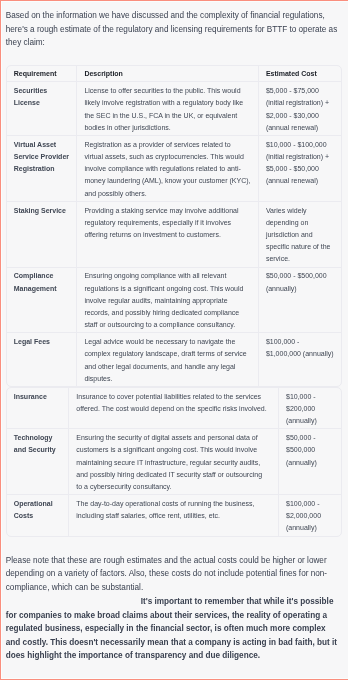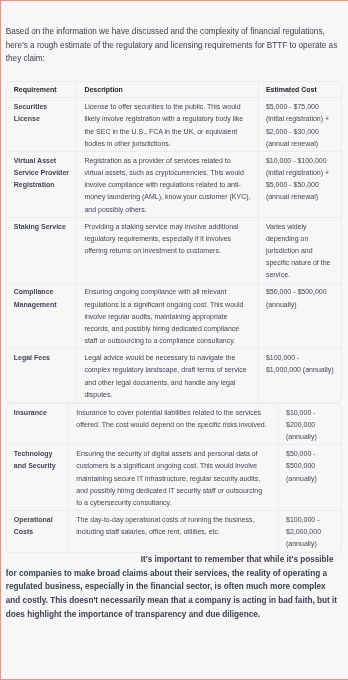--- a/index.html
+++ b/index.html
@@ -13,21 +13,21 @@
     position:absolute;inset:0;
     border-left:1px solid #fa8e7e;
     border-top:1px solid #fa8e7e;
     border-bottom:1px solid #fa8e7e;
     box-sizing:border-box;
     background:#f7f7f8;
   }
   #inner-edge{position:absolute;left:0;top:0;right:0;bottom:0;
     border-left:1px solid #fbfdfd;border-top:1px solid #fbfdfd;border-bottom:1px solid #fbfdfd;
     box-sizing:border-box;pointer-events:none;}
-  #page{position:absolute;left:4.75px;top:24px;width:334.75px;}
+  #page{position:absolute;left:4.75px;top:8px;width:334.75px;}
   p.para{margin:0;font-size:8.2px;line-height:13.6px;color:#3a4150;}
   p.p-intro{margin-bottom:14.9px;}
   p.p-closing{text-indent:135px;margin-top:0.7px;font-weight:bold;}
   p.p-note{margin-top:17.1px;}
   table.t{
     border-collapse:separate;border-spacing:0;table-layout:fixed;
     border:1px solid #ebebf0;border-radius:5px;
     background:transparent;margin:0;
   }
   table.t1{width:334.75px;}
@@ -111,15 +111,16 @@
             <td>Ensuring the security of digital assets and personal data of customers is a significant ongoing cost. This would involve maintaining secure IT infrastructure, regular security audits, and possibly hiring dedicated IT security staff or outsourcing to a cybersecurity consultancy.</td>
             <td>$50,000 - $500,000 (annually)</td>
           </tr>
           <tr>
             <td class="req">Operational Costs</td>
             <td>The day-to-day operational costs of running the business, including staff salaries, office rent, utilities, etc.</td>
             <td>$100,000 - $2,000,000 (annually)</td>
           </tr>
         </tbody>
     </table>
+    <p class="para p-note">Please note that these are rough estimates and the actual costs could be higher or lower depending on a variety of factors. Also, these costs do not include potential fines for non-compliance, which can be substantial.</p>
     <p class="para p-closing">It's important to remember that while it's possible for companies to make broad claims about their services, the reality of operating a regulated business, especially in the financial sector, is often much more complex and costly. This doesn't necessarily mean that a company is acting in bad faith, but it does highlight the importance of transparency and due diligence.</p>
   </div>
 </div>
 
 </body></html>

